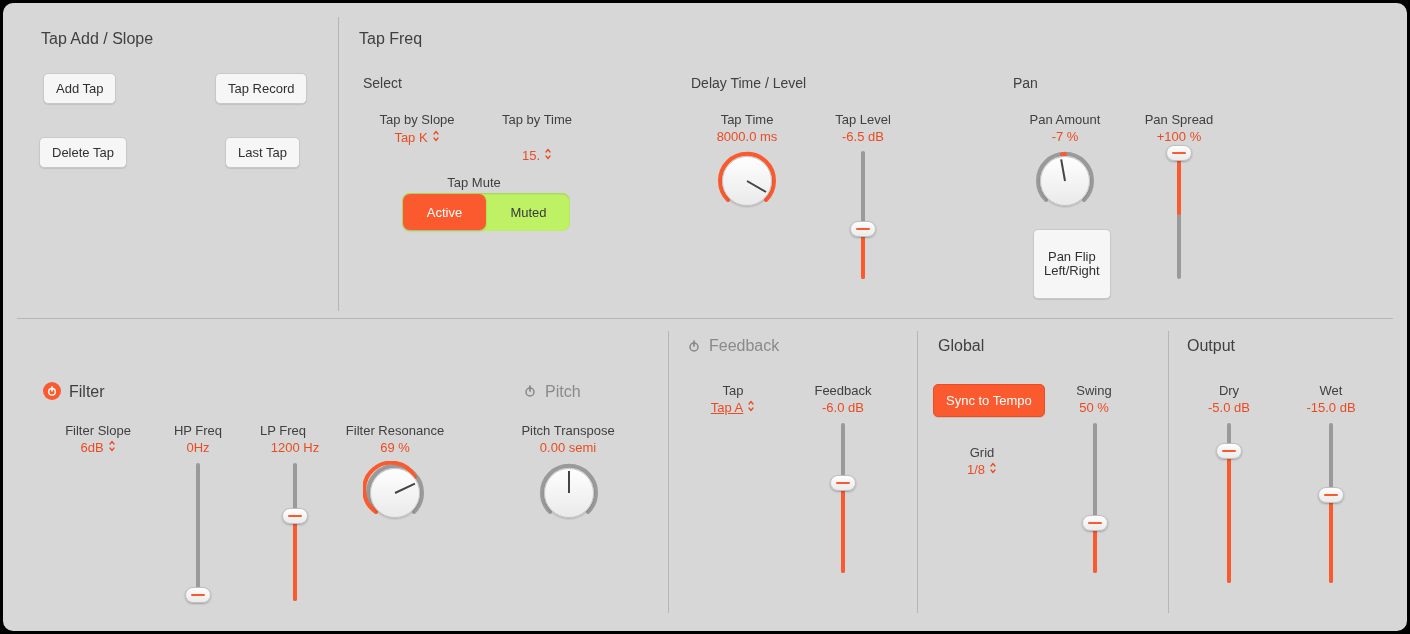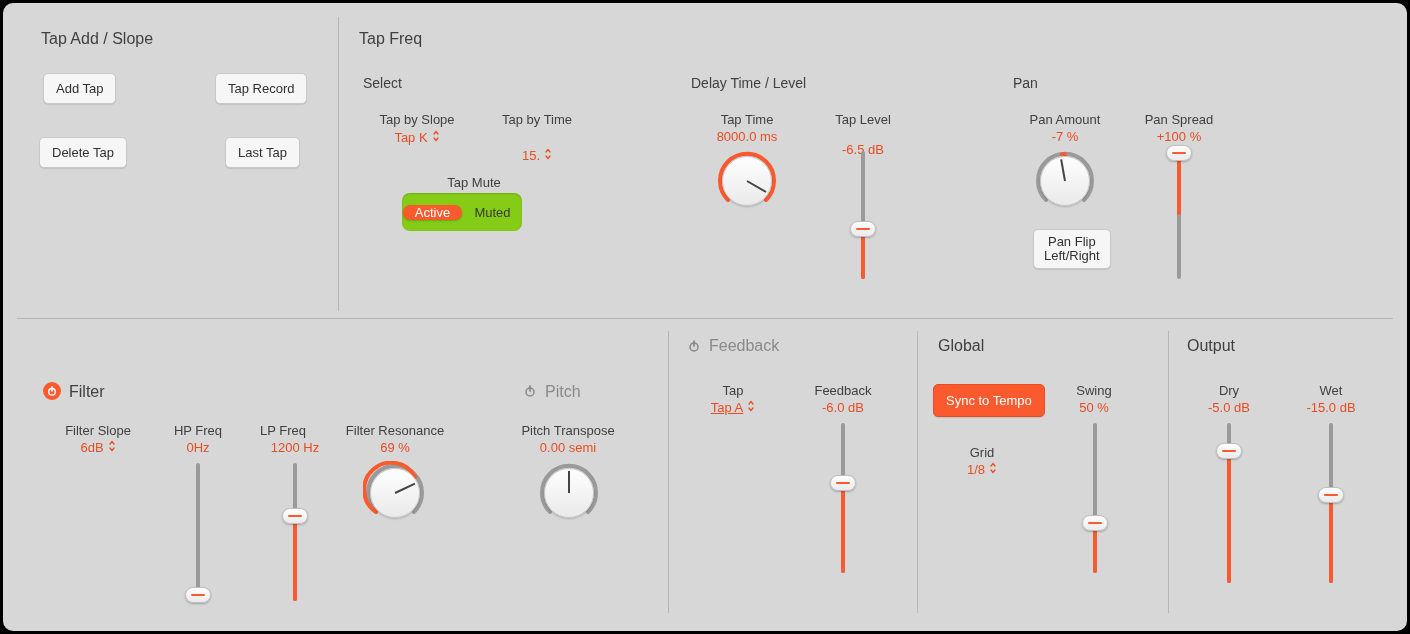--- a/index.html
+++ b/index.html
@@ -93,26 +93,25 @@
   .vslider .thumb::after {
     content:"";
     position:absolute;
     left:5px; right:5px; top:50%; transform:translateY(-50%);
     height:2px; background:#fb5a2f; border-radius:1px;
   }
 
   
   .seg {
     position:relative;
-    width:120px; height:38px;
+    width:168px; height:38px;
     border-radius:8px;
-    background:#84cc16;
+    background:#bef264;
     display:flex;
     box-shadow:inset 0 1px 2px rgba(0,0,0,0.15);
-    align-items:center;
   }
   .seg .segbtn {
     flex:1;
     display:flex; align-items:center; justify-content:center;
     font-size:13px;
     color:#3a3a3a;
     cursor:pointer;
     border-radius:7px;
   }
   .seg .segbtn.active {
@@ -177,41 +176,41 @@
   <div class="pval" style="position:absolute; left:704px; top:126px; width:80px;">8000.0 ms</div>
   <div class="knob-wrap" style="position:absolute; left:712px; top:146px;">
     <svg class="knob-arc" width="64" height="64" viewBox="0 0 64 64">
       <path d="M13 51 A27 27 0 1 1 51 51" stroke="#fb5a2f" stroke-width="4" fill="none" stroke-linecap="round"></path>
     </svg>
     <div class="knob-body"></div>
     <div class="knob-tick" style="transform:translate(-50%,0) rotate(-60deg);"></div>
   </div>
 
   <div class="plabel" style="position:absolute; left:820px; top:109px; width:80px;">Tap Level</div>
-  <div class="pval" style="position:absolute; left:820px; top:126px; width:80px;margin-top:13px;">-6.5 dB</div>
+  <div class="pval" style="position:absolute; left:820px; top:126px; width:80px;">-6.5 dB</div>
   <div class="vslider" style="position:absolute; left:850px; top:148px; height:128px;">
     <div class="track"></div>
     <div class="fill" style="top:78px; bottom:0;"></div>
     <div class="thumb" style="top:78px;"></div>
   </div>
 
   <div class="plabel" style="position:absolute; left:1010px; top:72px; font-size:14px;">Pan</div>
 
   <div class="plabel" style="position:absolute; left:1020px; top:109px; width:84px;">Pan Amount</div>
   <div class="pval" style="position:absolute; left:1020px; top:126px; width:84px;">-7 %</div>
   <div class="knob-wrap" style="position:absolute; left:1030px; top:146px;">
     <svg class="knob-arc" width="64" height="64" viewBox="0 0 64 64">
       <path d="M13 51 A27 27 0 1 1 51 51" stroke="#9a9a9a" stroke-width="4" fill="none" stroke-linecap="round"></path>
       <path d="M29 5.5 A27 27 0 0 1 32 5" stroke="#fb5a2f" stroke-width="4" fill="none" stroke-linecap="round"></path>
     </svg>
     <div class="knob-body"></div>
     <div class="knob-tick" style="transform:translate(-50%,0) rotate(170deg);"></div>
   </div>
 
-  <div class="btn" style="position:absolute; left:1030px; top:226px; padding:5px 10px; line-height:14px; text-align:center;">
+  <div class="btn" style="position:absolute; left:1030px; top:226px; padding:20px 10px; line-height:14px; text-align:center;">
     <span>Pan Flip</span><br>
     <span>Left/Right</span>
   </div>
 
   <div class="plabel" style="position:absolute; left:1134px; top:109px; width:84px;">Pan Spread</div>
   <div class="pval" style="position:absolute; left:1134px; top:126px; width:84px;">+100 %</div>
   <div class="vslider" style="position:absolute; left:1166px; top:148px; height:128px;">
     <div class="track"></div>
     <div class="fill" style="top:0; bottom:64px;"></div>
     <div class="thumb" style="top:2px;"></div>

